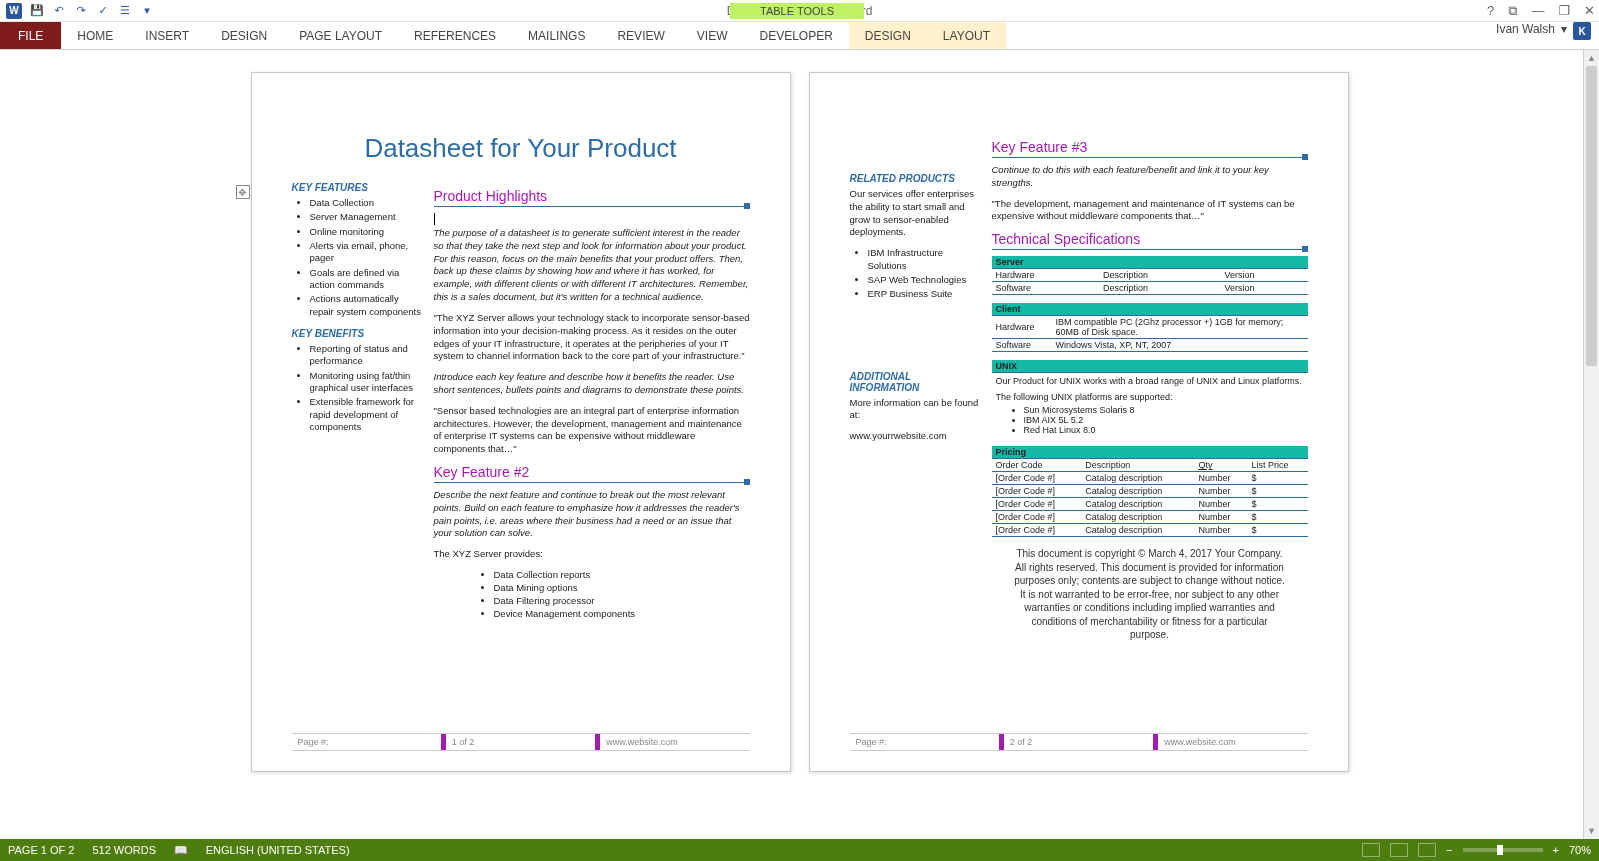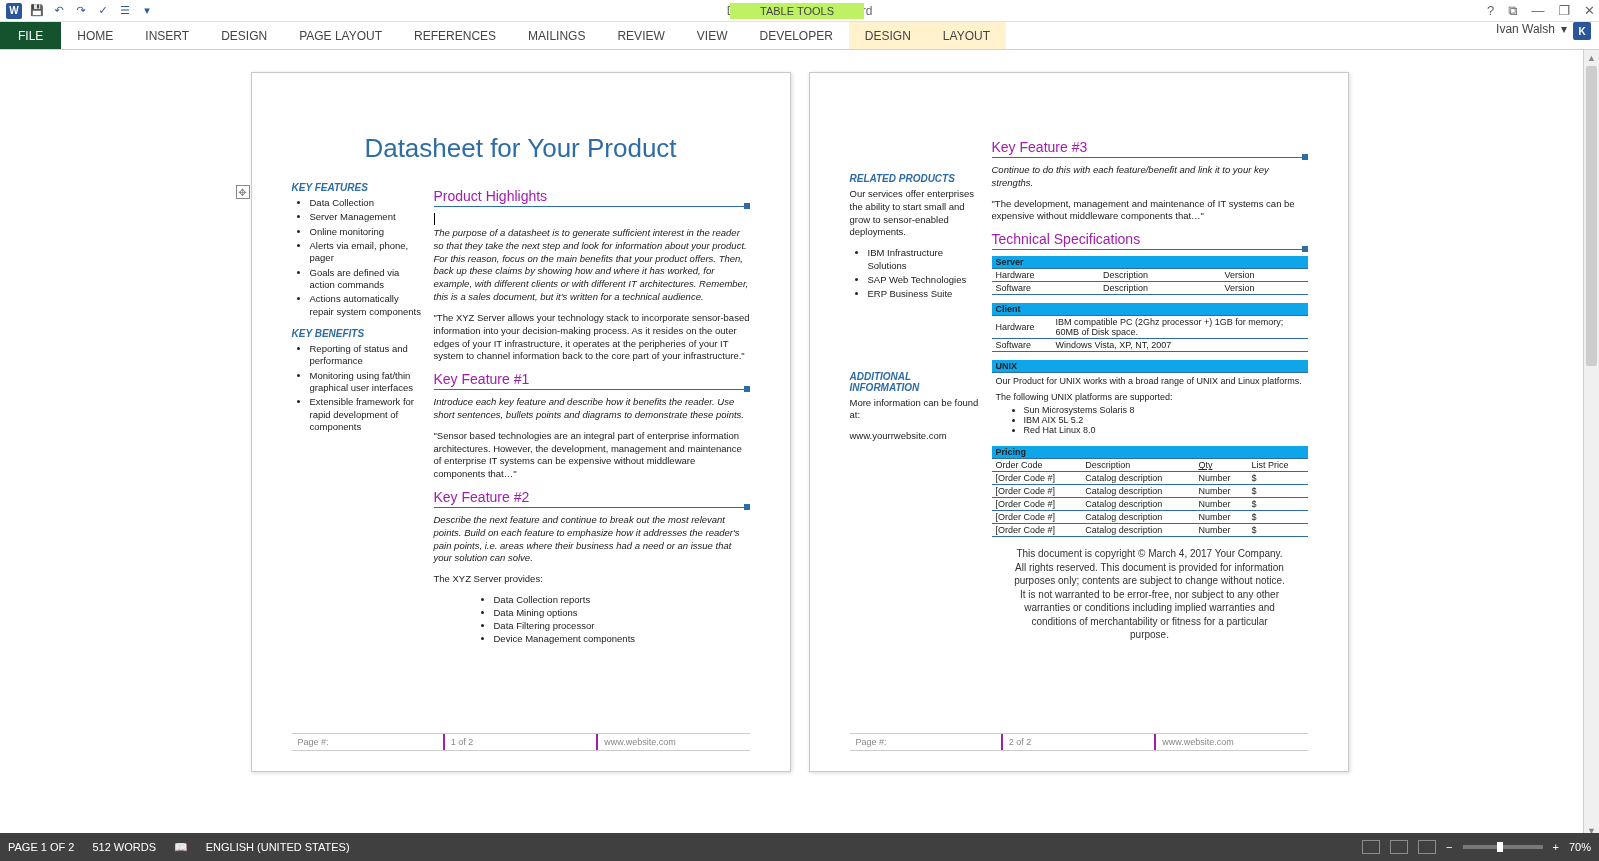--- a/index.html
+++ b/index.html
@@ -10,21 +10,21 @@
   .titlebar .qat { display: flex; align-items: center; gap: 8px; padding: 0 6px; }
   .titlebar .qat .icon-w { width: 16px; height: 16px; background: #2b579a; color: #fff; display: flex; align-items: center; justify-content: center; font-weight: bold; font-size: 10px; border-radius: 2px; }
   .titlebar .qat .qicon { width: 14px; height: 14px; display: inline-flex; align-items: center; justify-content: center; color: #2b579a; cursor: pointer; }
   .titlebar .doc-title { position: absolute; left: 50%; transform: translateX(-50%); font-size: 12px; color: #666; }
   .titlebar .tabletools { position: absolute; left: 730px; background: #bef264; padding: 2px 30px; font-size: 11px; color: #444; }
   .titlebar .winctrls { position: absolute; right: 4px; display: flex; gap: 14px; color: #666; }
   .titlebar .winctrls span { cursor: pointer; font-size: 13px; }
 
   
   .ribbon { height: 28px; background: #fff; display: flex; align-items: stretch; border-bottom: 1px solid #d0d0d0; font-size: 12px; }
-  .ribbon .filetab { background: #14532d; color: #fff; padding: 0 18px; display: flex; align-items: center; cursor: pointer; }
+  .ribbon .filetab { background: #7f1d1d; color: #fff; padding: 0 18px; display: flex; align-items: center; cursor: pointer; }
   .ribbon .tab { padding: 0 16px; display: flex; align-items: center; color: #444; cursor: pointer; }
   .ribbon .tab.context { background: #fff2cc; }
   .ribbon .userarea { position: absolute; right: 8px; display: flex; align-items: flex-start; gap: 6px; font-size: 12px; color: #444; height: 28px; }
   .ribbon .userbadge { width: 18px; height: 18px; background: #2b579a; color: #fff; display: flex; align-items: center; justify-content: center; font-size: 10px; font-weight: bold; border-radius: 2px; }
 
   
   .canvas { position: absolute; top: 50px; left: 0; right: 0; bottom: 22px; background: #fff; overflow: hidden; }
   .pages { display: flex; gap: 18px; justify-content: center; padding: 22px 0; }
   .page { width: 540px; height: 700px; background: #fff; border: 1px solid #c8c8c8; box-shadow: 1px 1px 4px rgba(0,0,0,0.15); padding: 60px 40px 30px 40px; position: relative; font-size: 10px; color: #222; }
   .anchor { position: absolute; left: -16px; top: 112px; width: 14px; height: 14px; border: 1px solid #888; display: flex; align-items: center; justify-content: center; font-size: 10px; color: #888; cursor: pointer; }
@@ -38,35 +38,35 @@
   .sidecol li { margin-bottom: 2px; line-height: 1.3; }
   .sechdr { color: #a21caf; font-family: "Segoe UI Light", sans-serif; font-size: 14px; font-weight: 400; border-bottom: 1px solid #2e6ca4; padding-bottom: 2px; margin-bottom: 6px; margin-top: 6px; position: relative; }
   .sechdr::after { content: ""; position: absolute; right: 0; bottom: -3px; width: 6px; height: 6px; background: #2e6ca4; }
   .para { margin-bottom: 8px; line-height: 1.35; }
   .ital { font-style: italic; }
   .bulletsub { list-style: disc; padding-left: 60px; margin-bottom: 8px; }
   .bulletsub li { line-height: 1.35; }
 
   .tbl { width: 100%; border-collapse: collapse; font-size: 9px; margin-bottom: 8px; }
   .tbl th, .tbl td { border-bottom: 1px solid #2e6ca4; padding: 1px 4px; text-align: left; }
-  .tbl .hdrrow { background: #0ea5e9; font-weight: bold; }
+  .tbl .hdrrow { background: #14b8a6; font-weight: bold; }
 
   .footer { position: absolute; left: 40px; right: 40px; bottom: 20px; display: flex; font-size: 9px; color: #888; border-top: 1px solid #ccc; border-bottom: 1px solid #ccc; }
-  .footer > div { flex: 1; padding: 3px 6px; border-left: 2px solid #a21caf; }
+  .footer > div { flex: 1; padding: 3px 6px; border-left: 5px solid #a21caf; }
   .footer > div:first-child { border-left: none; }
 
   .copyright { font-size: 10px; text-align: center; color: #333; line-height: 1.35; margin-top: 10px; padding: 0 20px; }
 
   
   .vscroll { position: absolute; right: 0; top: 50px; bottom: 22px; width: 16px; background: #f0f0f0; border-left: 1px solid #d0d0d0; }
   .vscroll .arrow { height: 16px; display: flex; align-items: center; justify-content: center; color: #888; font-size: 9px; cursor: pointer; }
   .vscroll .thumb { position: absolute; top: 16px; left: 2px; right: 2px; height: 300px; background: #cdcdcd; border-radius: 2px; cursor: pointer; }
 
   
-  .statusbar { position: absolute; bottom: 0; left: 0; right: 0; height: 28px; background: #404040; color: #fff; display: flex; align-items: center; font-size: 11px; padding: 0 8px; gap: 18px; }
+  .statusbar { position: absolute; bottom: 0; left: 0; right: 0; height: 22px; background: #4d7c0f; color: #fff; display: flex; align-items: center; font-size: 11px; padding: 0 8px; gap: 18px; }
   .statusbar .right { position: absolute; right: 8px; display: flex; align-items: center; gap: 10px; }
   .statusbar .viewbtn { width: 18px; height: 14px; border: 1px solid rgba(255,255,255,0.4); cursor: pointer; display: inline-block; }
   .statusbar .zoomtrack { width: 80px; height: 4px; background: rgba(255,255,255,0.3); position: relative; }
   .statusbar .zoomthumb { position: absolute; left: 34px; top: -3px; width: 6px; height: 10px; background: #fff; }
   .statusbar .zbtn { cursor: pointer; }
 </style>
 </head>
 <body>
 
 <div class="titlebar">
@@ -132,21 +132,20 @@
             <li>Reporting of status and performance</li>
             <li>Monitoring using fat/thin graphical user interfaces</li>
             <li>Extensible framework for rapid development of components</li>
           </ul>
         </div>
         <div class="maincol">
           <div class="sechdr">Product Highlights</div>
           <div style="border-left:1px solid #000;height:12px;margin-bottom:2px;"></div>
           <div class="para ital">The purpose of a datasheet is to generate sufficient interest in the reader so that they take the next step and look for information about your product. For this reason, focus on the main benefits that your product offers. Then, back up these claims by showing how and where it has worked, for example, with different clients or with different IT architectures. Remember, this is a sales document, but it's written for a technical audience.</div>
           <div class="para">"The XYZ Server allows your technology stack to incorporate sensor-based information into your decision-making process. As it resides on the outer edges of your IT infrastructure, it operates at the peripheries of your IT system to channel information back to the core part of your infrastructure."</div>
-          <div class="sechdr">Key Feature #1</div>
           <div class="para ital">Introduce each key feature and describe how it benefits the reader. Use short sentences, bullets points and diagrams to demonstrate these points.</div>
           <div class="para">"Sensor based technologies are an integral part of enterprise information architectures. However, the development, management and maintenance of enterprise IT systems can be expensive without middleware components that…"</div>
           <div class="sechdr">Key Feature #2</div>
           <div class="para ital">Describe the next feature and continue to break out the most relevant points. Build on each feature to emphasize how it addresses the reader's pain points, i.e. areas where their business had a need or an issue that your solution can solve.</div>
           <div class="para">The XYZ Server provides:</div>
           <ul class="bulletsub">
             <li>Data Collection reports</li>
             <li>Data Mining options</li>
             <li>Data Filtering processor</li>
             <li>Device Management components</li>

